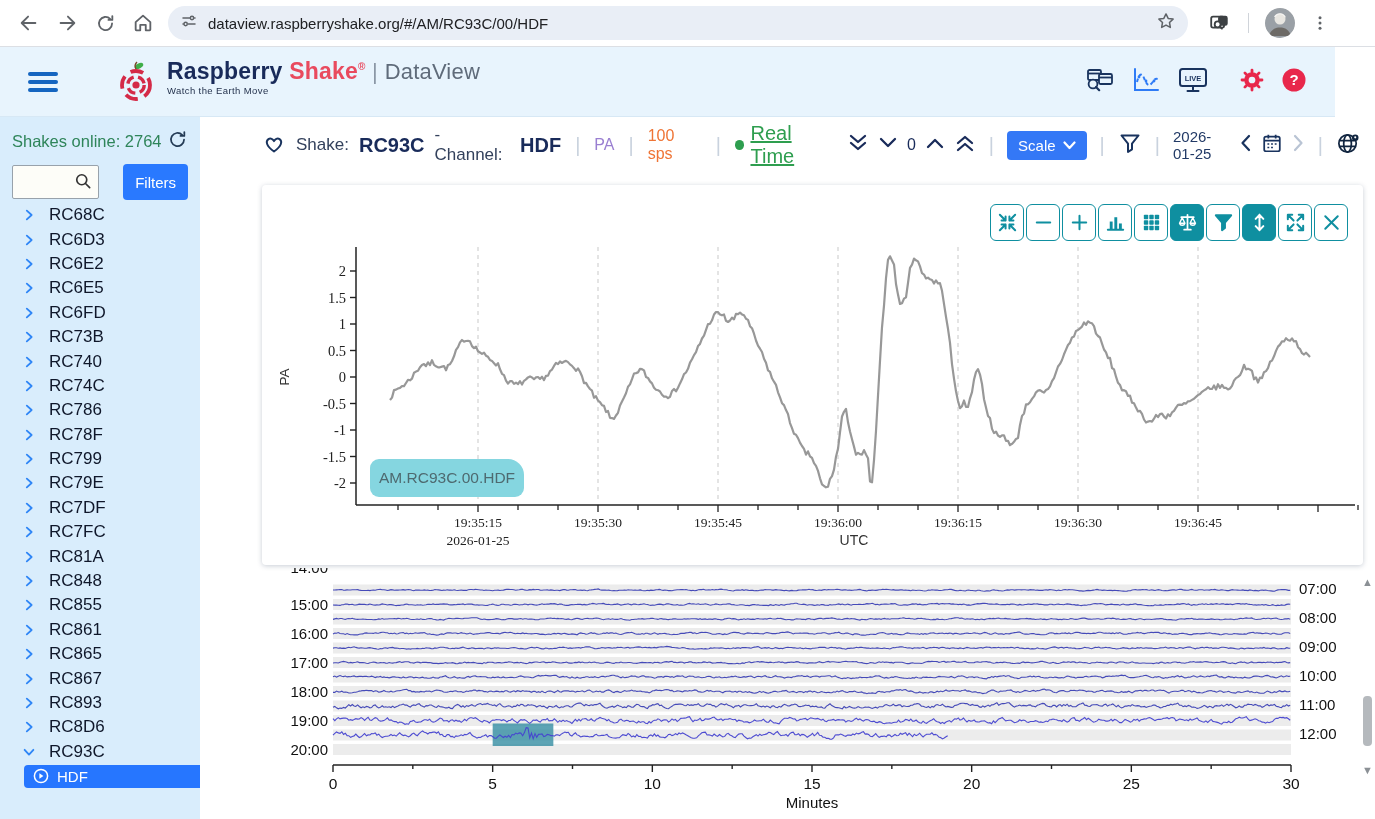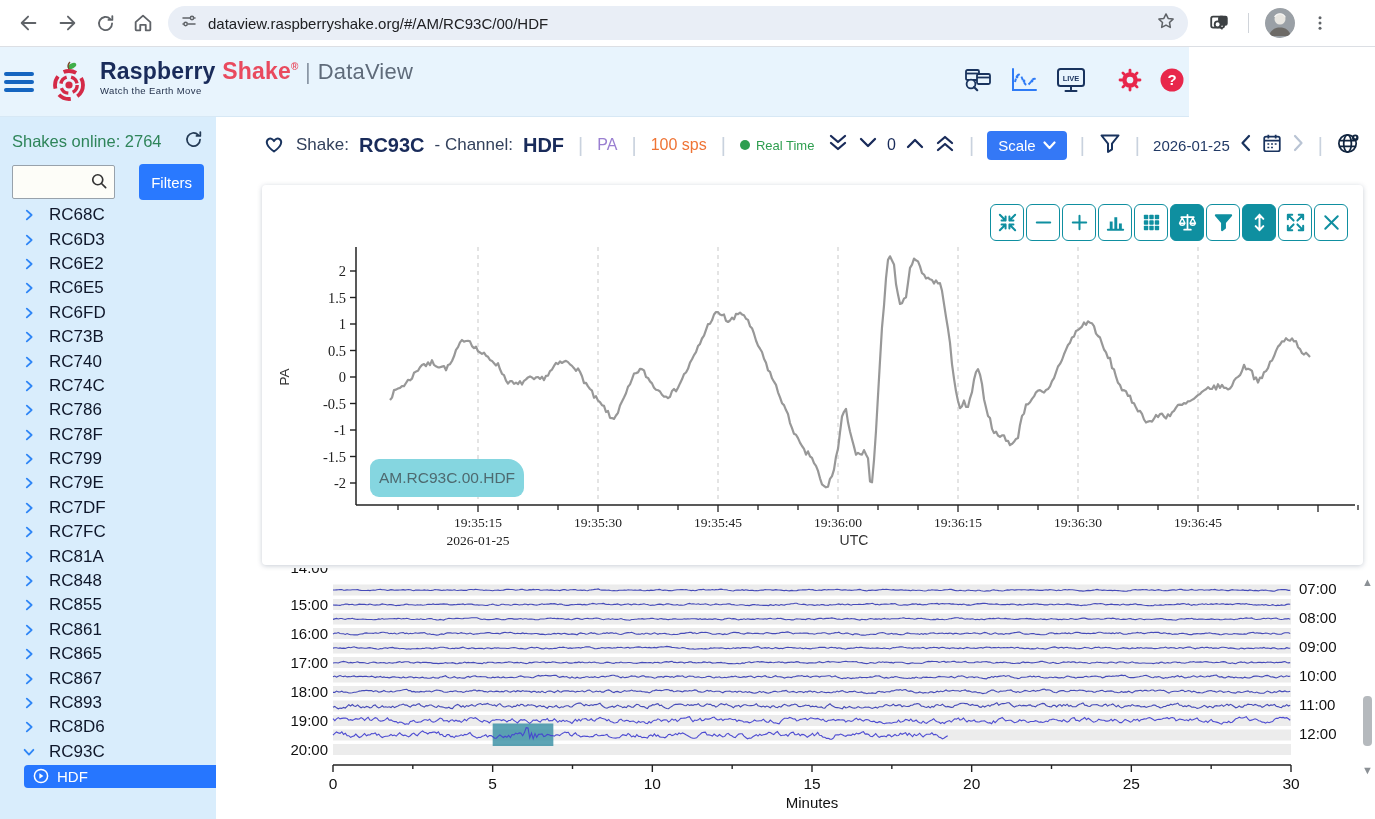--- a/index.html
+++ b/index.html
@@ -9,35 +9,35 @@
   .browser-bar{position:absolute;left:0;top:0;width:1375px;height:47px;background:#fff;
     border-bottom:1px solid #dcdfe4;display:flex;align-items:center;padding:0 10px;}
   .bicon{width:34px;height:34px;display:flex;align-items:center;justify-content:center;border-radius:50%;
     color:#5f6368;flex:0 0 auto;margin:0 2px;}
   .url-pill{flex:0 0 auto;width:1020px;height:34px;background:#e9eef6;border-radius:17px;display:flex;
     align-items:center;padding:0 12px;margin-left:6px;}
   .url-text{font-size:15px;color:#202124;margin-left:10px;flex:1;}
   .divider-v{width:1px;height:20px;background:#d0d4da;margin:0 10px;}
   .avatar{width:30px;height:30px;border-radius:50%;background:#c7c7c7;overflow:hidden;position:relative;margin:0 6px;}
   
-  .app-header{position:absolute;left:0;top:47px;width:1189px;height:70px;background:#e8f4fd;
-    border-bottom:1px solid #d7e8f5;display:flex;align-items:center;padding:0 4px;}
+  .app-header{position:absolute;left:0;top:47px;width:1335px;height:70px;background:#e8f4fd;
+    border-bottom:1px solid #d7e8f5;display:flex;align-items:center;padding:0 28px;gap:43px;}
   .hamburger{width:30px;height:26px;display:flex;flex-direction:column;justify-content:center;gap:4px;margin-right:12px;}
   .hamburger i{display:block;height:4px;border-radius:2px;background:#1565c0;}
   .brand{display:flex;align-items:flex-start;gap:8px;}
   .brand-text{line-height:1;}
   .brand-line{font-size:23px;font-weight:bold;letter-spacing:.2px;}
   .brand-primary{color:#192b5a;} .brand-secondary{color:#e94a5e;}
   .brand-reg{font-size:10px;color:#e94a5e;vertical-align:super;}
   .brand-product{color:#5f6b7a;font-weight:normal;font-size:22px;}
   .brand-pipe{color:#8b97a6;font-weight:normal;font-size:22px;}
   .tagline{font-size:9.5px;color:#24324d;margin-top:3px;letter-spacing:.4px;}
   .hdr-icons{margin-left:auto;display:flex;align-items:center;gap:16px;}
   
-  .sidebar{position:absolute;left:0;top:117px;width:216px;height:702px;background:#d9edfc;overflow:hidden;}
+  .sidebar{position:absolute;left:0;top:117px;width:200px;height:702px;background:#d9edfc;overflow:hidden;}
   .main{position:absolute;left:248px;top:117px;width:1127px;height:795px;background:#fff;}
   
   .online-row{display:flex;align-items:center;padding:12px 12px 0 12px;}
   .online-label{color:#2f855a;font-size:16.5px;flex:1;}
   .search-row{display:flex;align-items:center;gap:24px;padding:10px 12px 6px 12px;}
   .search-box{position:relative;width:158px;height:34px;}
   .search-box input{width:100%;height:100%;border:1px solid #98a2ab;border-radius:2px;background:#fdfdf8;
     padding:0 30px 0 8px;font-size:14px;outline:none;}
   .search-box .mag{position:absolute;right:6px;top:6px;}
   .filters-btn{height:36px;padding:0 12px;background:#2979ff;color:#fff;border:none;border-radius:4px;
@@ -52,21 +52,21 @@
     display:flex;align-items:center;justify-content:center;}
   .sb-thumb{position:absolute;left:234px;width:9px;border-radius:4px;background:#8f959b;}
   
   .channel-bar{position:absolute;left:0;top:0;width:1127px;height:56px;display:flex;align-items:center;
     padding:0 14px;gap:10px;}
   .cb-text{font-size:17px;color:#33415c;}
   .cb-strong{font-size:20px;font-weight:bold;color:#192b5a;}
   .cb-sep{color:#c9d2de;font-size:20px;margin:0 4px;}
   .cb-pa{color:#9a7fd1;font-size:16px;}
   .cb-sps{color:#ef7435;font-size:16px;}
-  .cb-rt{color:#2e9e4f;font-size:13px;display:flex;align-items:center;gap:6px;}
+  .cb-rt{color:#2e9e4f;font-size:20px;display:flex;align-items:center;gap:6px;text-decoration:underline;}
   .cb-rt i{width:10px;height:10px;border-radius:50%;background:#2e9e4f;display:inline-block;}
   .cb-right{margin-left:auto;display:flex;align-items:center;gap:9px;}
   .cb-zero{font-size:16px;color:#192b5a;}
   .scale-btn{height:29px;padding:0 11px;background:#3478f6;border:none;border-radius:4px;color:#fff;
     font-size:15px;display:flex;align-items:center;gap:7px;cursor:pointer;}
   .cb-date{font-size:15px;color:#223a66;}
   
   .chart-card{position:absolute;left:14px;top:68px;width:1101px;height:380px;background:#fff;border-radius:4px;
     box-shadow:0 1px 5px rgba(40,60,90,.25);}
   .chart-toolbar{position:absolute;top:19px;right:15px;display:flex;gap:2px;z-index:5;}

